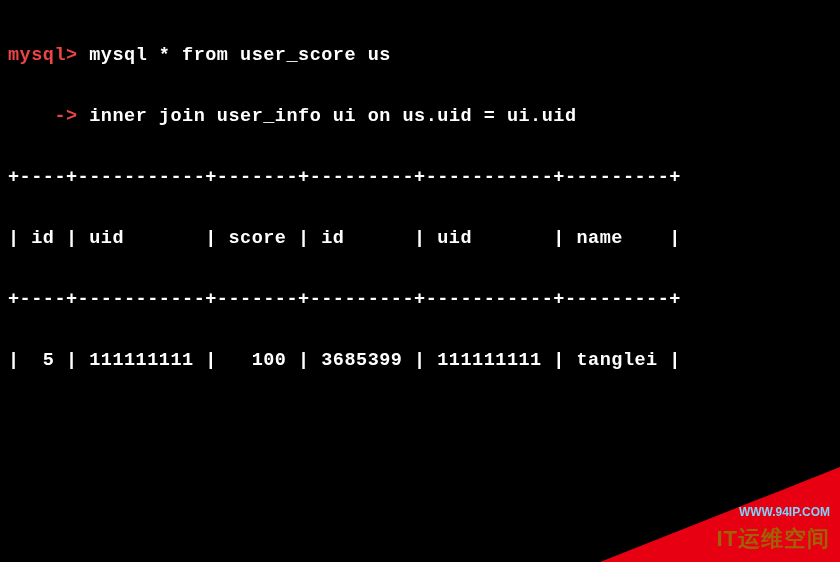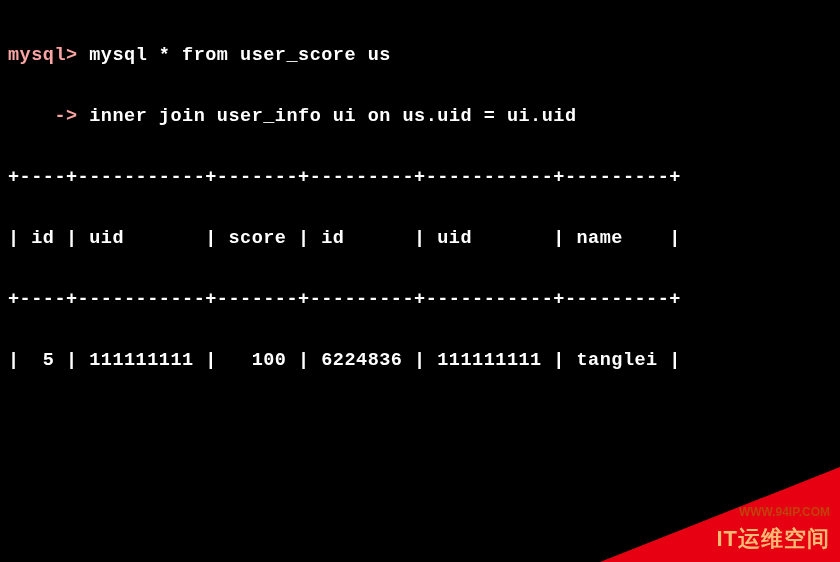--- a/index.html
+++ b/index.html
@@ -18,21 +18,21 @@
       height: 562px;
       overflow: hidden;
       position: relative;
       letter-spacing: 0.5px;
     }
     .terminal {
       white-space: pre;
       font-weight: 600;
     }
     .prompt {
-      color: #fca5a5;
+      color: #ef4444;
     }
     .wm-triangle {
       position: absolute;
       right: 0;
       bottom: 0;
       width: 0;
       height: 0;
       border-left: 240px solid transparent;
       border-bottom: 95px solid #e60012;
       z-index: 1;
@@ -40,46 +40,46 @@
     .wm-text {
       position: absolute;
       right: 10px;
       bottom: 5px;
       z-index: 2;
       text-align: right;
       font-family: 'Microsoft YaHei', 'SimHei', sans-serif;
     }
     .wm-url {
       font-size: 12px;
-      color: #c2410c;
+      color: #7dd3fc;
       font-weight: bold;
       font-family: Arial, sans-serif;
       letter-spacing: 0;
       margin-bottom: -2px;
     }
     .wm-main {
       font-size: 22px;
-      color: #fdba74;
+      color: #a16207;
       font-weight: bold;
       letter-spacing: 1px;
     }
     .line {
       display: block;
     }
   </style>
 </head>
 <body>
 
 <div class="terminal">
 <span class="line"><span class="prompt">mysql&gt;</span><span> mysql * from user_score us</span></span>
 <span class="line"><span class="prompt">    -&gt;</span><span> inner join user_info ui on us.uid = ui.uid</span></span>
 <span class="line">+----+-----------+-------+---------+-----------+---------+</span>
 <span class="line">| id | uid       | score | id      | uid       | name    |</span>
 <span class="line">+----+-----------+-------+---------+-----------+---------+</span>
-<span class="line">|  5 | 111111111 |   100 | 6224836 | 111111111 | tanglei |</span>
+<span class="line">|  5 | 111111111 |   100 | 3685399 | 111111111 | tanglei |</span>
 
 
 
 
 
 <span class="line"></span>
 
 </div>
 
 <div class="wm-triangle"></div>

